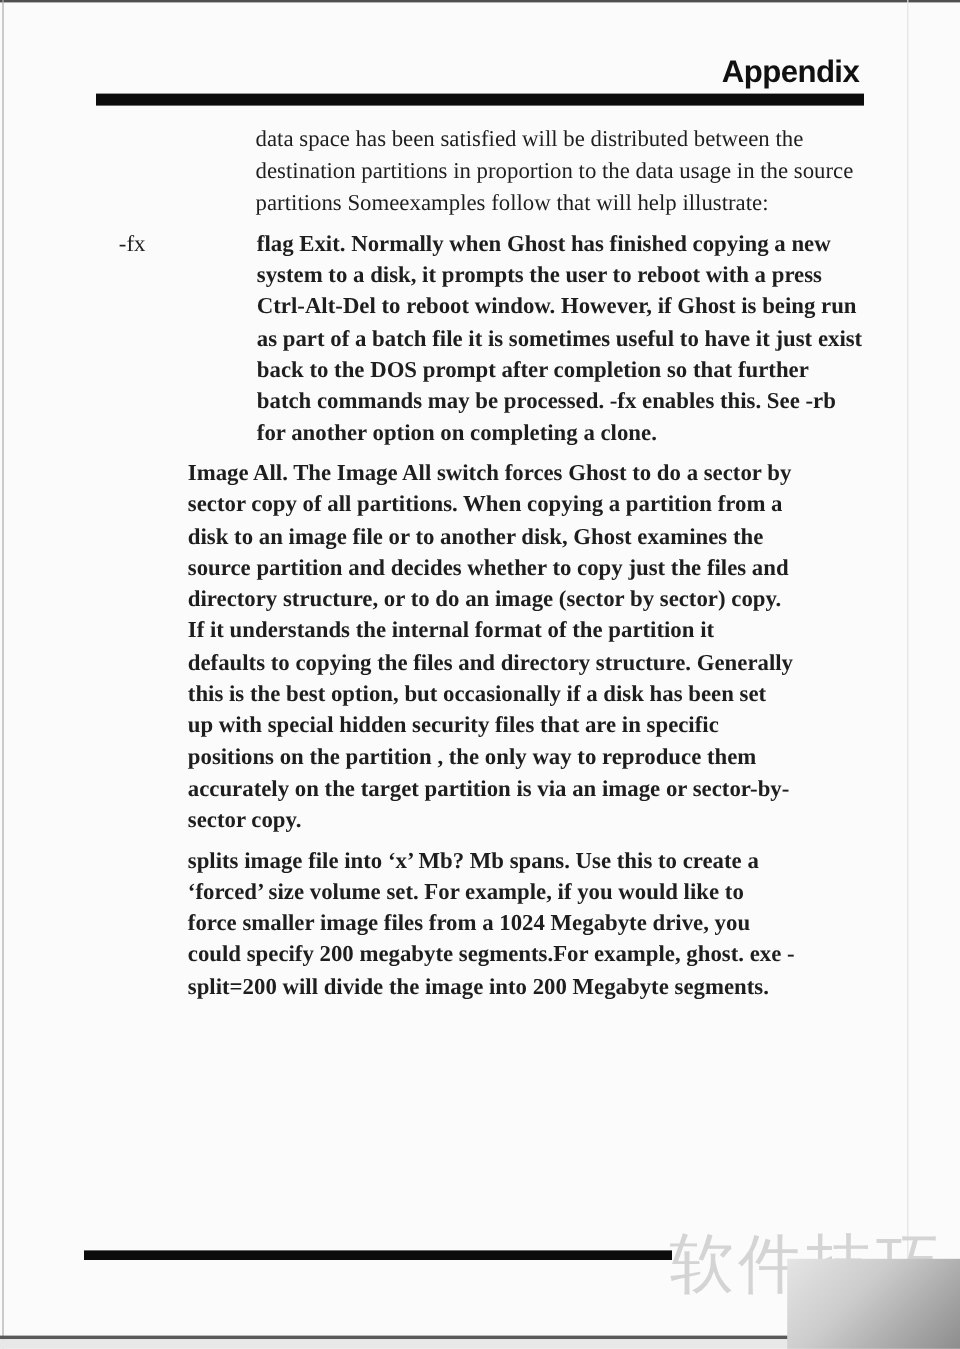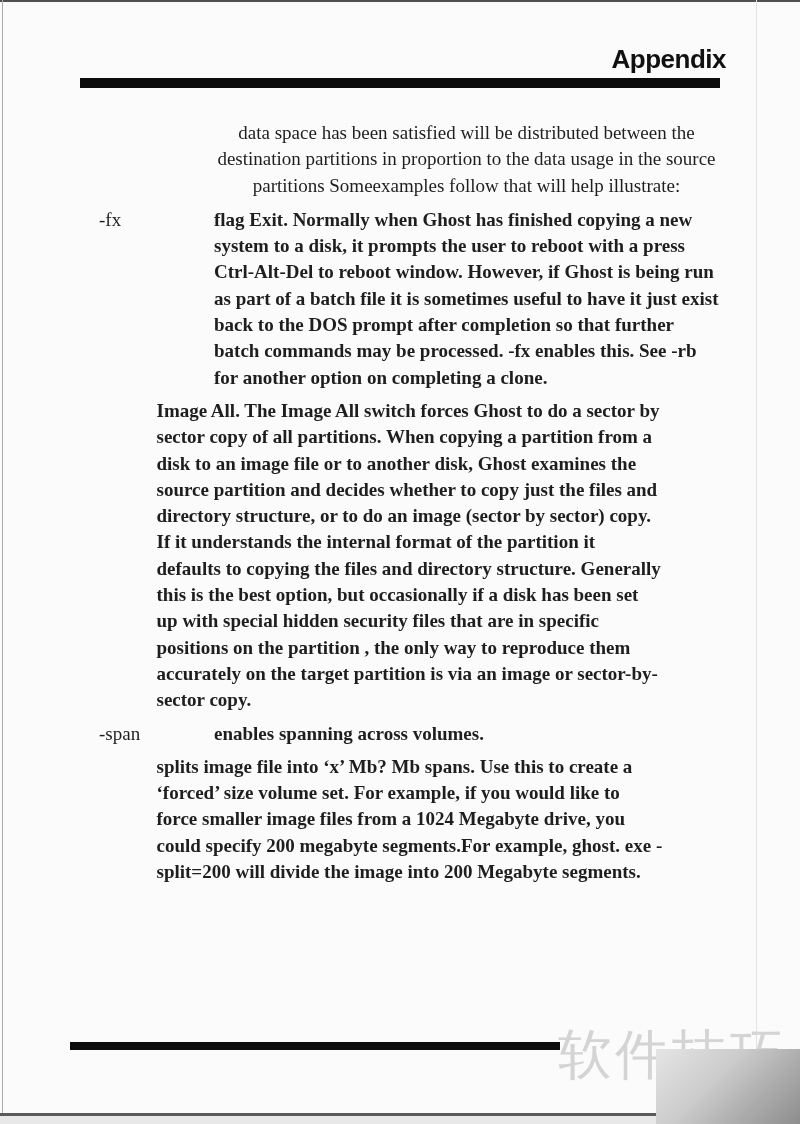--- a/index.html
+++ b/index.html
@@ -8,32 +8,32 @@
     background:#fbfbfb;
     font-family:"Liberation Serif", serif;
   }
   .edge-top    { position:absolute; top:0; left:0; width:800px; height:2px; background:#4f4f4f; }
   .edge-left   { position:absolute; top:0; left:2px; width:1px; height:1124px; background:#ababab; }
   .edge-right  { position:absolute; top:0; left:756px; width:1px; height:1124px; background:#e3e3e3; }
   .edge-bottom-line { position:absolute; top:1113px; left:0; width:800px; height:3px; background:#5a5a5a; }
   .edge-bottom-fill { position:absolute; top:1116px; left:0; width:800px; height:8px; background:#e8e8e8; }
 
   .appendix-title {
-    position:absolute; top:44px; left:86px; width:640px;
+    position:absolute; top:44px; left:76px; width:640px;
     text-align:right; font-family:"Liberation Sans", sans-serif;
     font-weight:bold; font-size:26px; letter-spacing:-0.5px; color:#111;
   }
   .top-rule    { position:absolute; top:78px;  left:80px; width:640px; height:10px; background:#0c0c0c; }
   .bottom-rule { position:absolute; top:1042px; left:70px; width:490px; height:8px;  background:#0c0c0c; }
 
   .content {
     position:absolute; top:104px; left:98px; width:624px;
     font-size:19px; line-height:26.3px; color:#1e1e1e;
   }
-  .intro { margin:16px 0 8px 115px; width:507px;text-align:center; }
+  .intro { margin:0 0 8px 115px; width:507px; }
   .row   { display:flex; margin-bottom:7px;justify-content:center; }
   .flag  { width:115px; flex-shrink:0; }
   .desc  { width:507px;font-weight:bold; }
 
   .watermark {
     position:absolute; top:1024px; left:558px; width:242px;
     font-size:54px; line-height:60px; letter-spacing:3px; white-space:nowrap;
     color:#d4d4d4; font-family:"Liberation Sans", sans-serif; z-index:2;
   }
   .gray-box {
@@ -60,24 +60,20 @@
 
     <div class="row">
       <div class="flag">-fx</div>
       <div class="desc">flag Exit. Normally when Ghost has finished copying a new system to a disk, it prompts the user to reboot with a press Ctrl-Alt-Del to reboot window. However, if Ghost is being run as part of a batch file it is sometimes useful to have it just exist back to the DOS prompt after completion so that further batch commands may be processed. -fx enables this. See -rb for another option on completing a clone.</div>
     </div>
 
     <div class="row">
       <div class="desc">Image All. The Image All switch forces Ghost to do a sector by sector copy of all partitions. When copying a partition from a disk to an image file or to another disk, Ghost examines the source partition and decides whether to copy just the files and directory structure, or to do an image (sector by sector) copy. If it understands the internal format of the partition it defaults to copying the files and directory structure. Generally this is the best option, but occasionally if a disk has been set up with special hidden security files that are in specific positions on the partition , the only way to reproduce them accurately on the target partition is via an image or sector-by-sector copy.</div>
     </div>
 
-    <div class="row">
-      <div class="flag">-span</div>
-      <div class="desc">enables spanning across volumes.</div>
-    </div>
 
     <div class="row">
       <div class="desc">splits image file into ‘x’ Mb? Mb spans. Use this to create a ‘forced’ size volume set. For example, if you would like to force smaller image files from a 1024 Megabyte drive, you could specify 200 megabyte segments.For example, ghost. exe -split=200 will divide the image into 200 Megabyte segments.</div>
     </div>
 
   </div>
 
   <div class="bottom-rule"></div>
 
   <div class="watermark">软件技巧</div>

